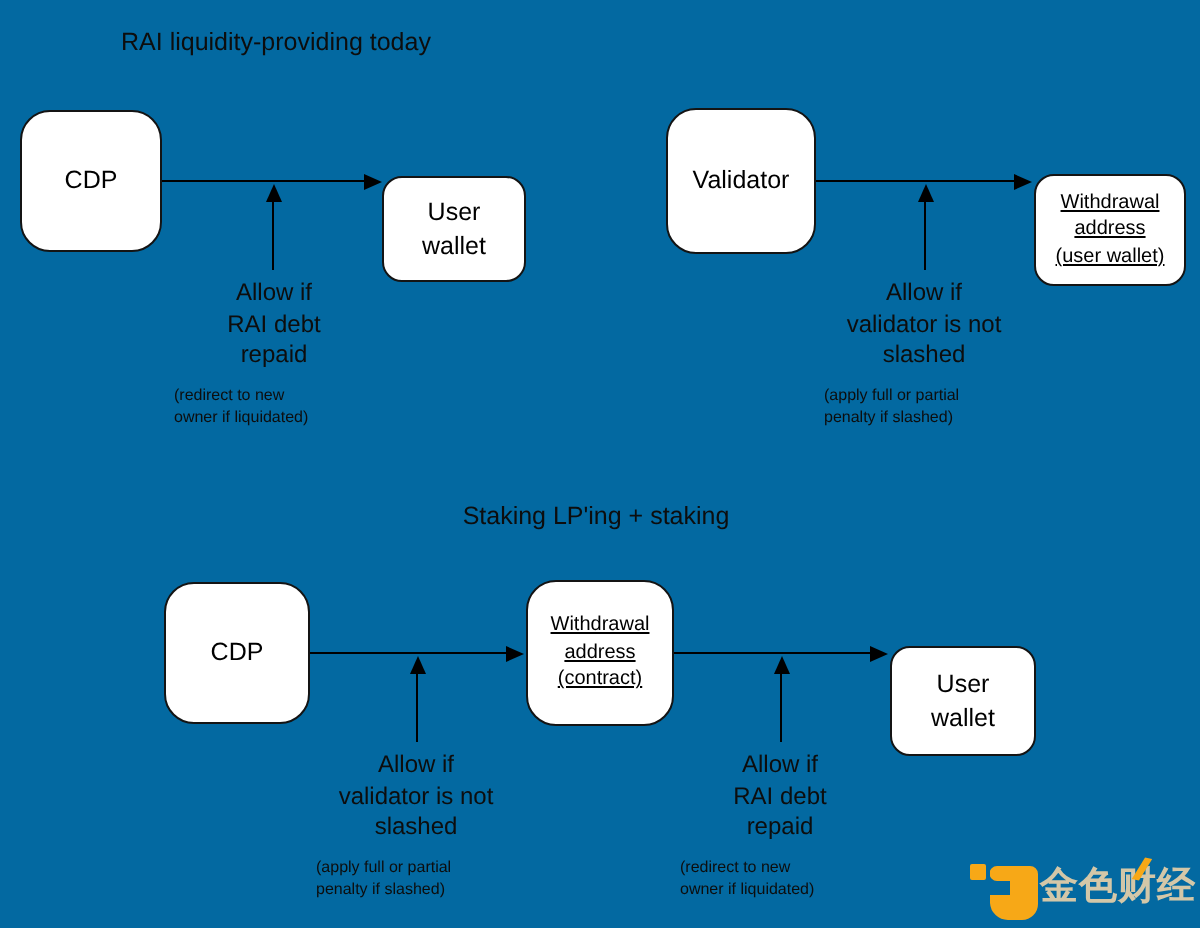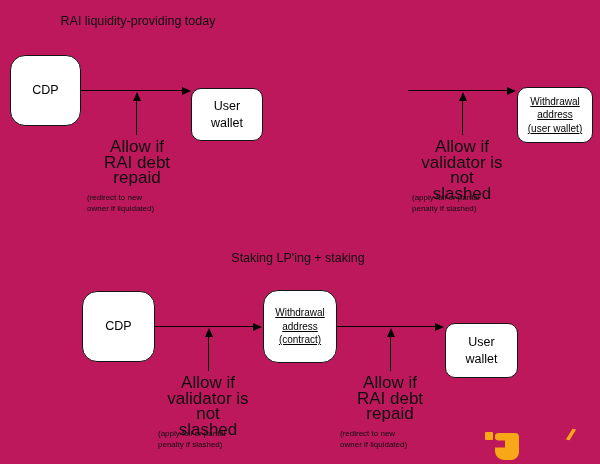--- a/index.html
+++ b/index.html
@@ -1,38 +1,38 @@
 <!DOCTYPE html>
 <html><head>
 <meta charset="utf-8">
 <style>
   html,body{margin:0;padding:0;background:#ffffff;}
   #canvas{
-    position:relative;width:600px;height:464px;background:#be185d;overflow:hidden;
+    position:relative;width:600px;height:464px;background:#0369a1;overflow:hidden;
     font-family:"Liberation Sans",sans-serif;color:#000;
   }
   .title{
     position:absolute;text-align:center;font-size:12.5px;color:#0d0d0d;
   }
   .box{
     position:absolute;box-sizing:border-box;border:1px solid #141414;background:#fff;
     display:flex;align-items:center;justify-content:center;text-align:center;
   }
   .box .lbl{white-space:pre-line;}
   .r-lg{border-radius:15px;}
   .r-sm{border-radius:10px;margin-top:24px;}
   .fs-main{font-size:12.5px;line-height:17px;}
   .fs-sub{font-size:10px;line-height:13.5px;text-decoration:underline;}
   .hline{position:absolute;height:1px;background:#000;}
   .vline{position:absolute;width:1px;background:#000;}
   .ah-r{position:absolute;width:0;height:0;
     border-top:4px solid transparent;border-bottom:4px solid transparent;border-left:9px solid #000;}
   .ah-u{position:absolute;width:0;height:0;
     border-left:4px solid transparent;border-right:4px solid transparent;border-bottom:9px solid #000;}
-  .cond{position:absolute;text-align:center;font-size:17px;line-height:15.5px;white-space:pre-line;color:#0d0d0d;}
+  .cond{position:absolute;text-align:center;font-size:12px;line-height:15.5px;white-space:pre-line;color:#0d0d0d;}
   .note{position:absolute;text-align:left;font-size:8px;line-height:10.5px;white-space:pre-line;color:#0d0d0d;}
   
   .logo{position:absolute;left:483px;top:426px;width:117px;height:38px;}
   .logo-sq{position:absolute;left:2px;top:6px;width:8px;height:8px;background:#F7A817;border-radius:1px;}
   .logo-j{position:absolute;left:12px;top:7px;}
   .logo-text{
     position:absolute;left:37px;top:4px;font-size:19px;font-weight:bold;letter-spacing:0.5px;
     color:#D3C7A8;font-family:"DejaVu Sans","Liberation Sans",sans-serif;white-space:nowrap;
   }
   .logo-accent{
@@ -62,20 +62,23 @@
   <div class="vline" style="left:136px;top:99px;height:36px;"></div>
   <div class="ah-u" style="left:132.5px;top:92px;"></div>
 
   <div class="cond" style="left:87px;top:139px;width:100px;">Allow if
 RAI debt
 repaid</div>
   <div class="note" style="left:87px;top:193px;width:100px;">(redirect to new
 owner if liquidated)</div>
 
 
+  <div class="box r-lg fs-main" style="left:333px;top:54px;width:75px;height:73px;">
+    <span class="lbl">Validator</span>
+  </div>
 
   <div class="box r-sm fs-sub" style="left:517px;top:63px;width:76px;height:56px;">
     <span class="lbl">Withdrawal
 address
 (user wallet)</span>
   </div>
 
   <div class="hline" style="left:408px;top:90px;width:100px;"></div>
   <div class="ah-r" style="left:507px;top:86.5px;"></div>
 
@@ -127,16 +130,17 @@
 RAI debt
 repaid</div>
   <div class="note" style="left:340px;top:429px;width:100px;">(redirect to new
 owner if liquidated)</div>
 
   <div class="logo">
     <div class="logo-sq"></div>
     <svg class="logo-j" width="24" height="27" viewBox="0 0 24 27">
       <path d="M3.5 0 H20 a4 4 0 0 1 4 4 V19 a8 8 0 0 1 -8 8 H9 a9 9 0 0 1 -9 -8.5 V14.5 h10 V7.5 H3.5 a3.75 3.75 0 0 1 0 -7.5 Z" fill="#F7A817"></path>
     </svg>
+    <div class="logo-text">金色财经</div>
     <div class="logo-accent"></div>
   </div>
 
 </div>
 
 </body></html>

